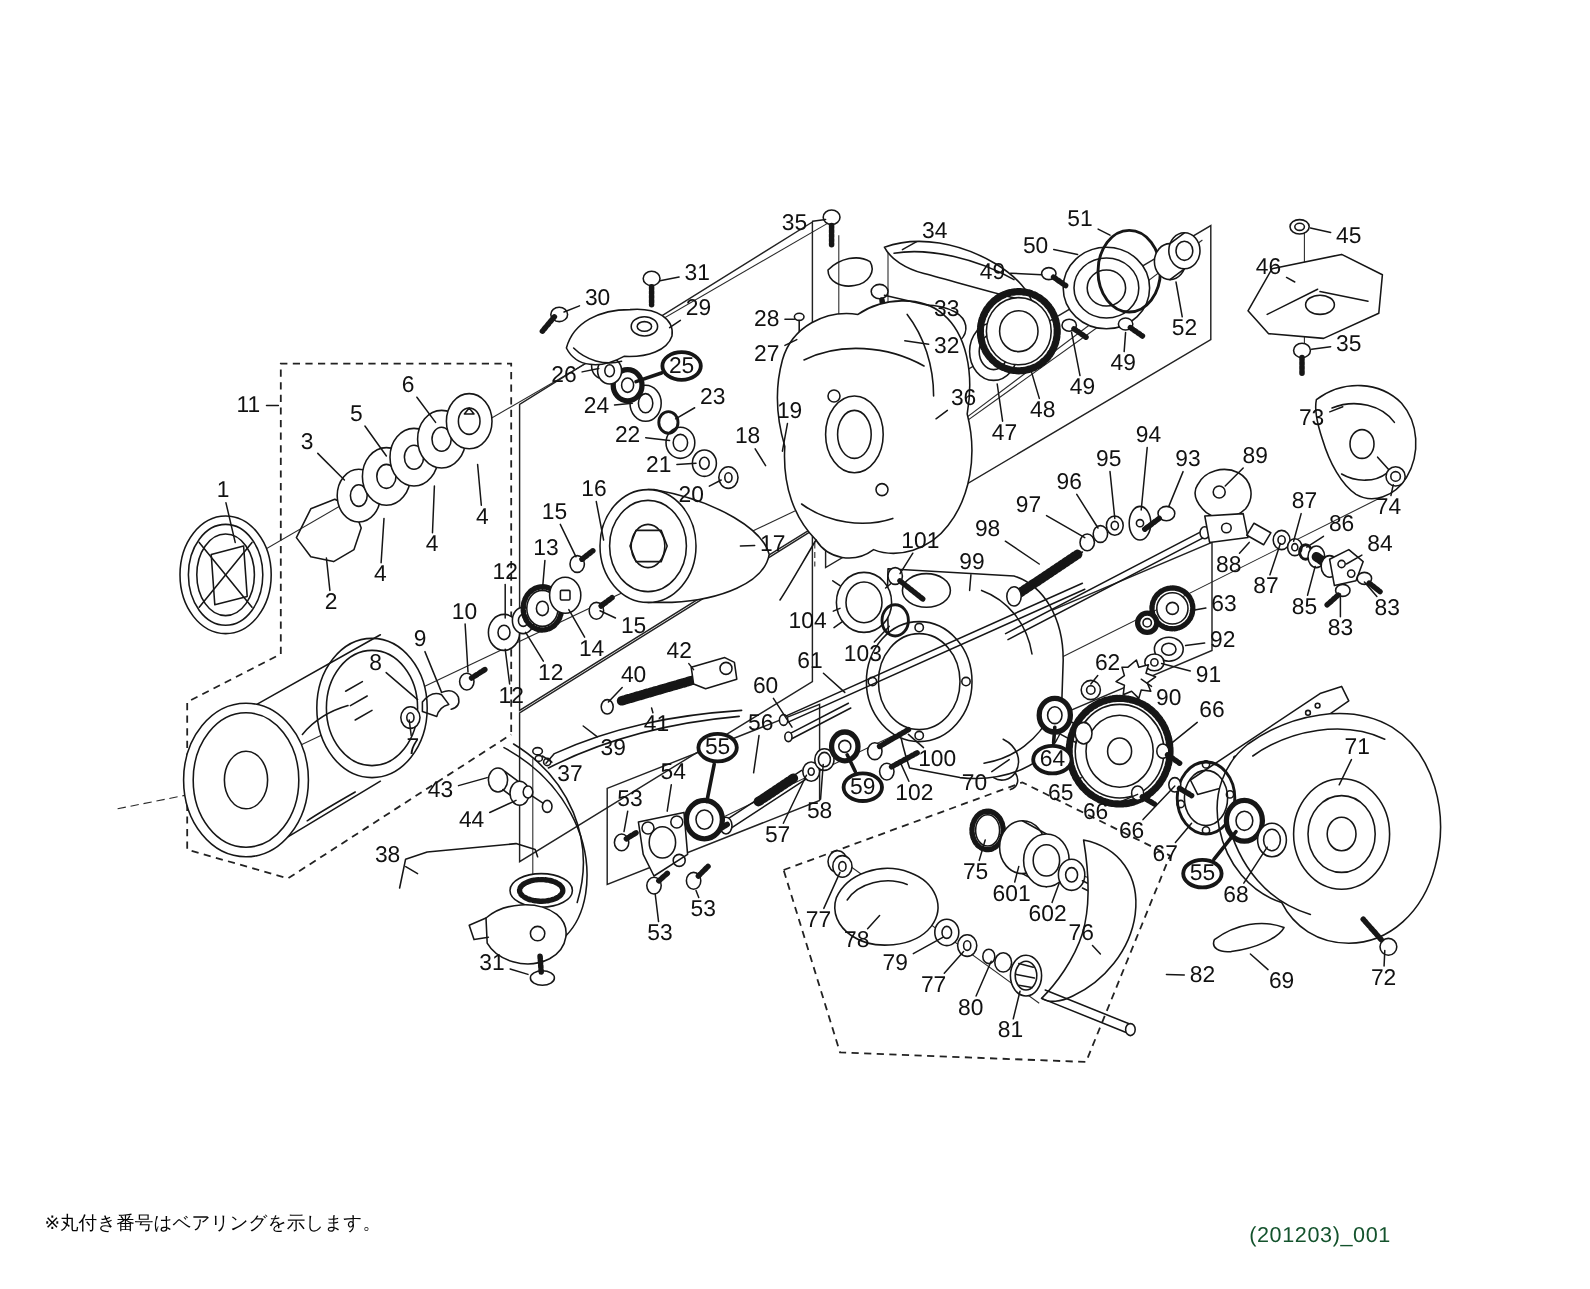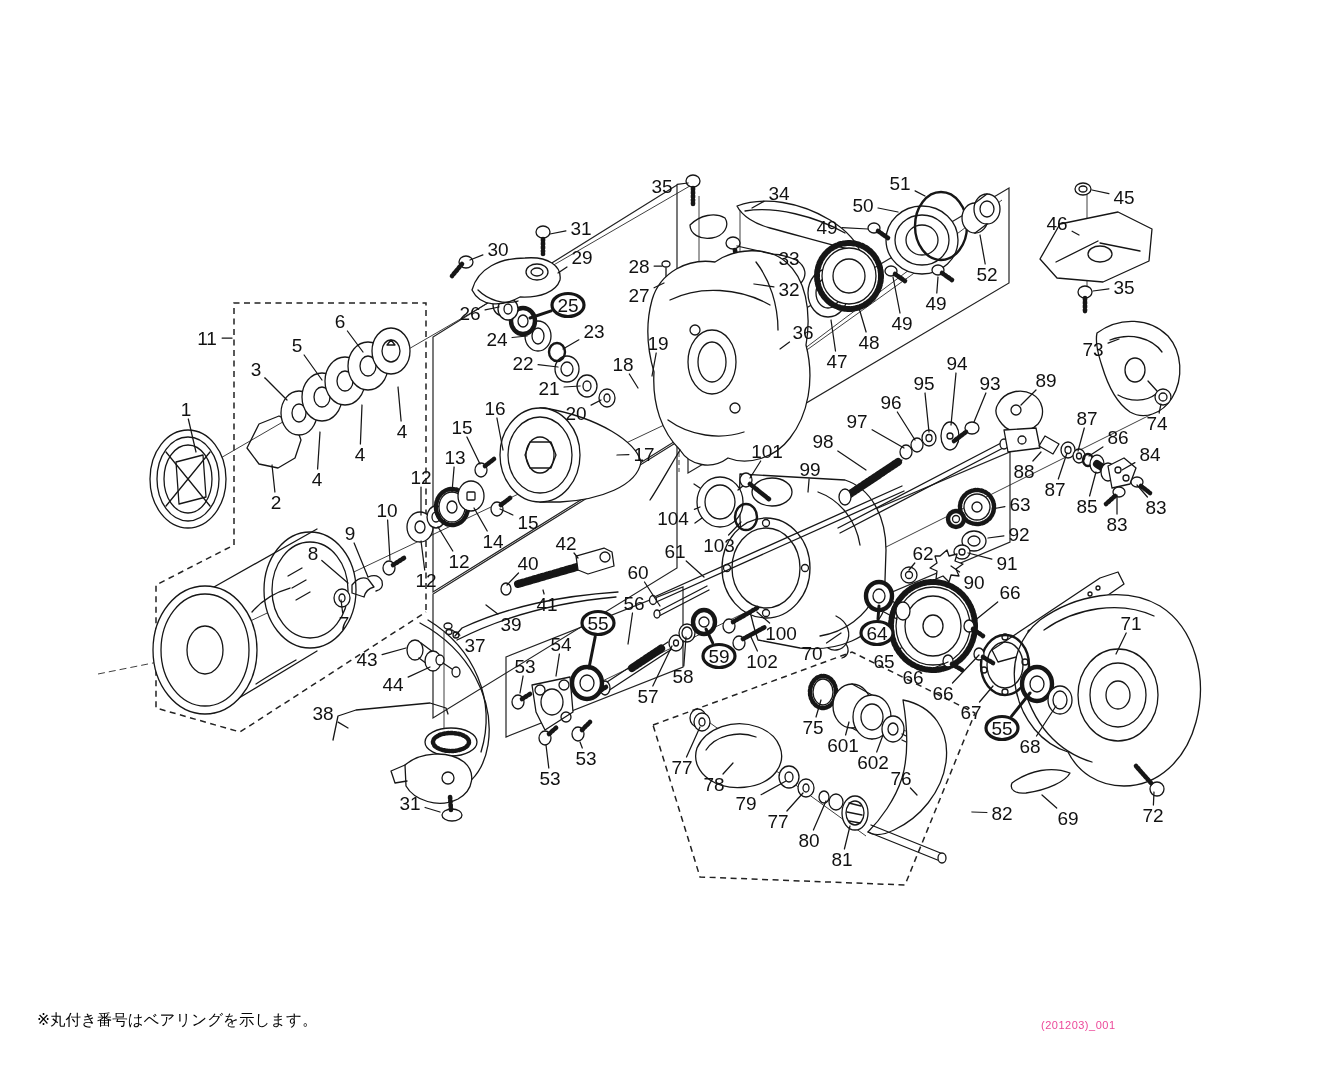--- a/index.html
+++ b/index.html
@@ -13,21 +13,21 @@
   .frame{stroke:#222;stroke-width:1.2;fill:none;}
   .dashed{stroke-dasharray:6 4.5;stroke-width:1.5;}
   .teeth{stroke-dasharray:2.4 2.2;stroke-width:6;}
   .teeth-s{stroke-dasharray:2 1.8;stroke-width:4.5;}
   .coil-s{stroke-dasharray:2.2 1.9;stroke-width:8;}
   .thr{stroke-dasharray:2 1.7;stroke-width:4.6;}
   .bear{stroke-width:4.4;}
   .oring{stroke-width:2.4;}
   .callout-text{font:19px "Liberation Sans","DejaVu Sans",sans-serif;fill:#111;}
   .notes{position:absolute;left:37px;top:951px;color:#050505;font-size:15.5px;line-height:27.5px;white-space:pre;}
-  .docnum{position:absolute;left:1041px;top:1019px;color:#ec4899;font-size:11px;letter-spacing:0.5px;}
+  .docnum{position:absolute;left:1041px;top:1019px;color:#14532d;font-size:18px;letter-spacing:0.5px;}
 </style>
 </head>
 <body>
 
 <div class="page">
 
   <svg width="1325" height="1074" viewBox="0 0 1325 1074">
 
     <g class="ctor">
       <line x1="200" y1="470" x2="695" y2="183"></line>

